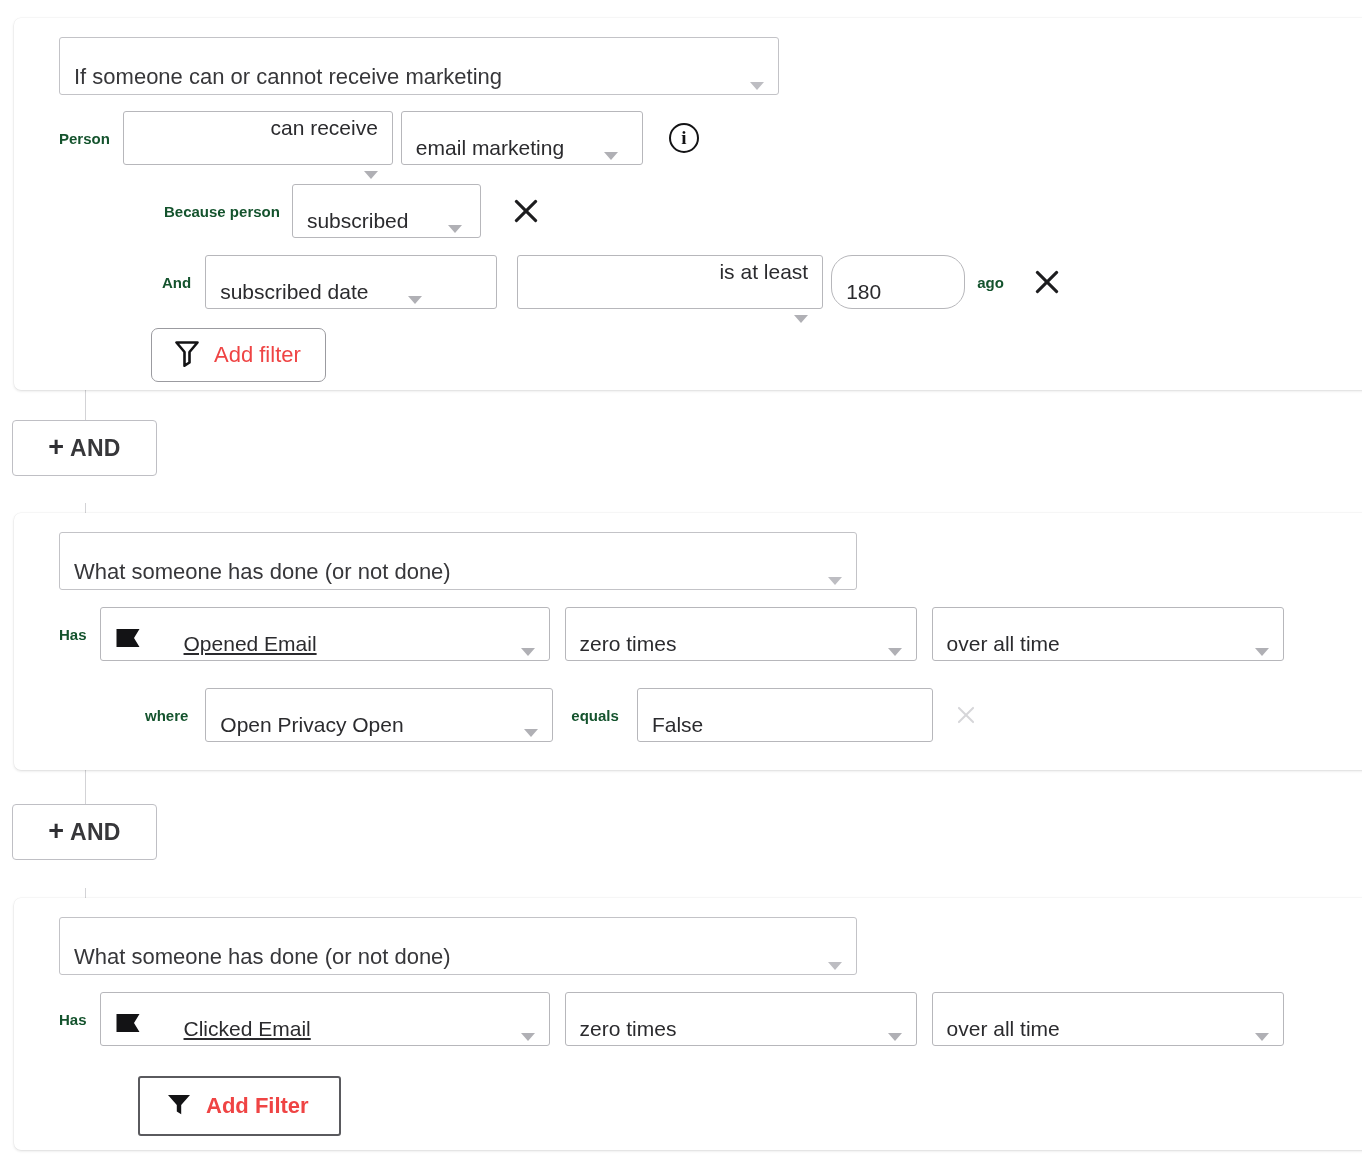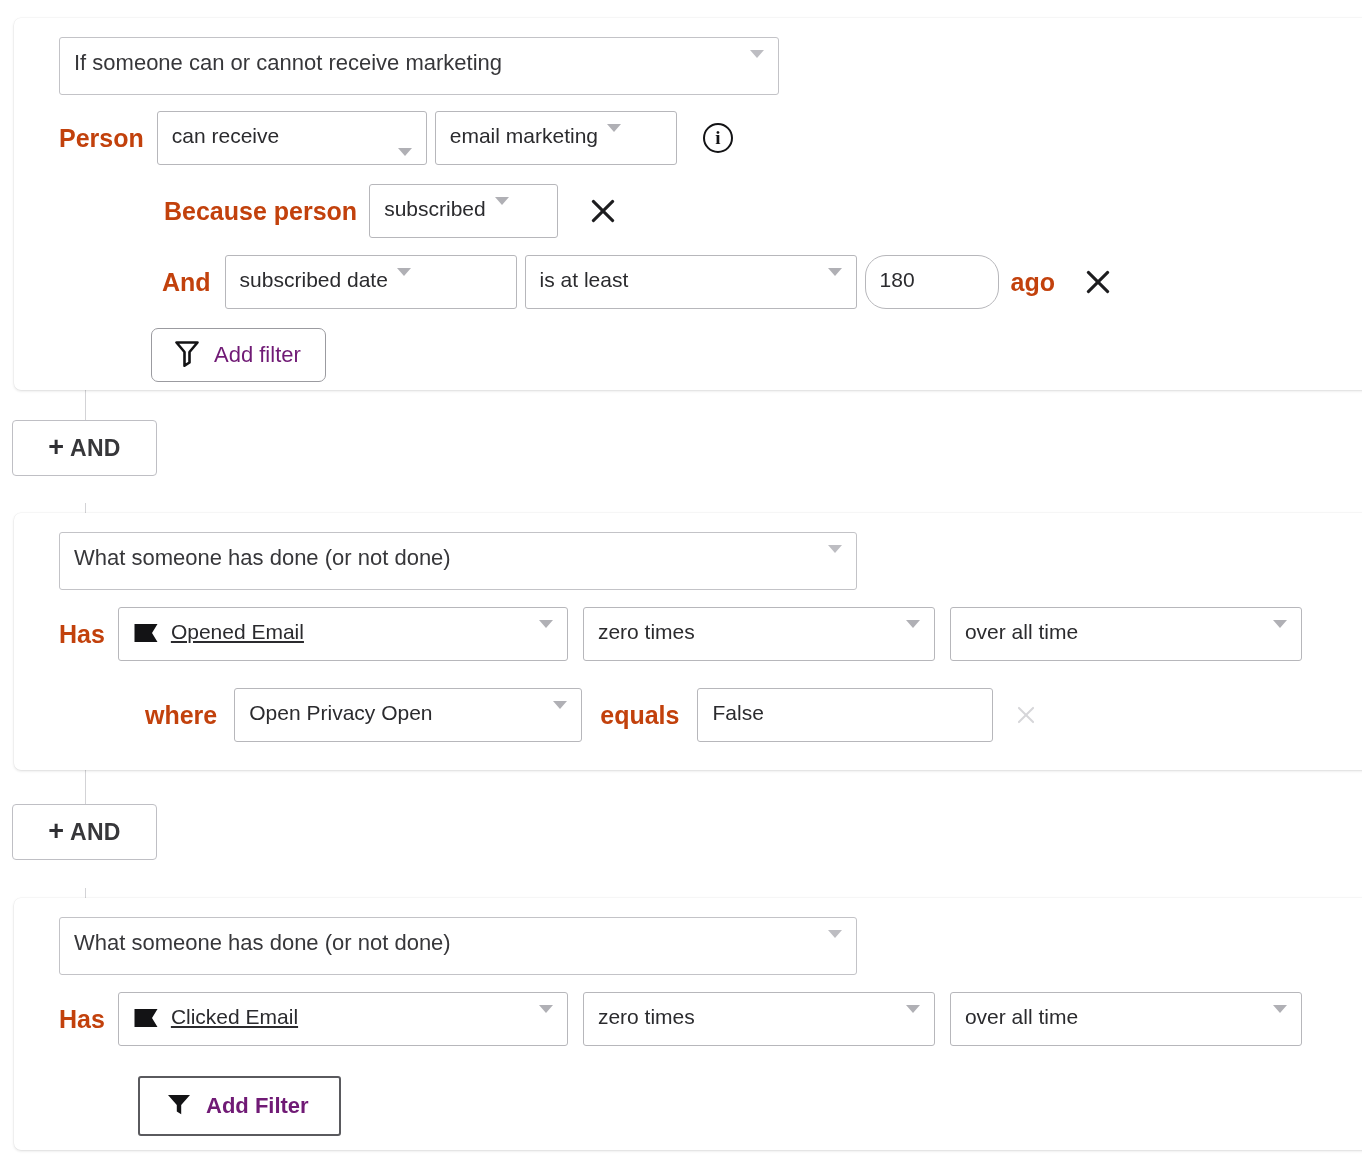--- a/index.html
+++ b/index.html
@@ -15,26 +15,27 @@
     position: relative;
   }
 
   
   .ctl {
     background: #ffffff;
     border: 1px solid #b7b7bb;
     border-radius: 3px;
     height: 54px;
     display: flex;
-    align-items: flex-start;
-    padding: 12px 14px;
+    align-items: flex-end;
+    padding: 4px 14px;
     font-size: 21px;
     color: #2b2b2e;
     position: relative;
     white-space: nowrap;
+    gap: 31px;
   }
   .ctl .val { flex: 0 0 auto; }
 
   
   .caret {
     width: 0; height: 0;
     border-left: 7px solid transparent;
     border-right: 7px solid transparent;
     border-top: 8px solid #b0b0b5;
     flex: 0 0 auto;
@@ -48,22 +49,22 @@
     border-radius: 7px;
     box-shadow: 0 1px 3px rgba(0,0,0,0.13), 0 0 0 0.5px rgba(0,0,0,0.04);
     position: absolute;
   }
 
   
   .row { display: flex; align-items: center; }
 
   .lbl-bold {
     font-weight: bold;
-    font-size: 25px;
-    color: #c2410c;
+    font-size: 15px;
+    color: #14532d;
     white-space: nowrap;
   }
 
   
   .type-select {
     width: 720px;
     height: 58px;
     font-size: 22px;
     color: #37373a;
     border: 1px solid #c3c3c7;
@@ -144,21 +145,21 @@
     align-items: center;
     gap: 14px;
     height: 54px;
     padding: 0 24px 0 22px;
     background: #ffffff;
     border: 1px solid #9b9ba0;
     border-radius: 7px;
   }
   .filter-btn .flabel {
     font-size: 22px;
-    color: #701a75;
+    color: #ef4444;
   }
   .filter-btn.solid {
     border: 2px solid #5a5a5e;
     border-radius: 3px;
     height: 60px;
     padding: 0 30px 0 26px;
   }
   .filter-btn.solid .flabel { font-weight: bold; }
 
   
@@ -203,21 +204,21 @@
     </div>
     <span class="x-close" style="margin-left:28px;"></span>
   </div>
 
   <div class="row" style="position:absolute; left:148px; top:237px; gap:0;">
     <span class="lbl-bold">And</span>
     <div class="ctl" style="width:292px; margin-left:14px;">
       <span class="val">subscribed date</span>
       <span class="caret tight"></span>
     </div>
-    <div class="ctl" style="width:332px; margin-left:8px;">
+    <div class="ctl" style="width:306px; margin-left:20px;flex-direction:column;">
       <span class="val">is at least</span>
       <span class="caret far"></span>
     </div>
     <div class="ctl" style="width:134px; margin-left:8px;border-radius:21px;">
       <span class="val">180</span>
     </div>
     <span class="lbl-bold" style="margin-left:12px;">ago</span>
     <span class="x-close" style="margin-left:26px;"></span>
   </div>
 

